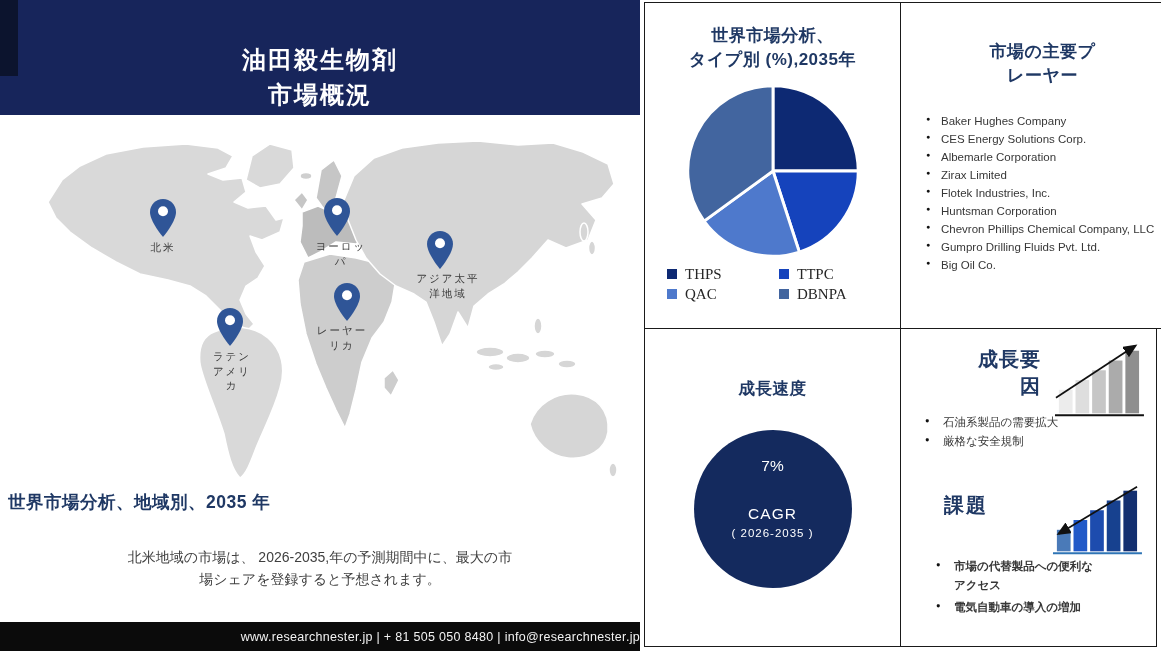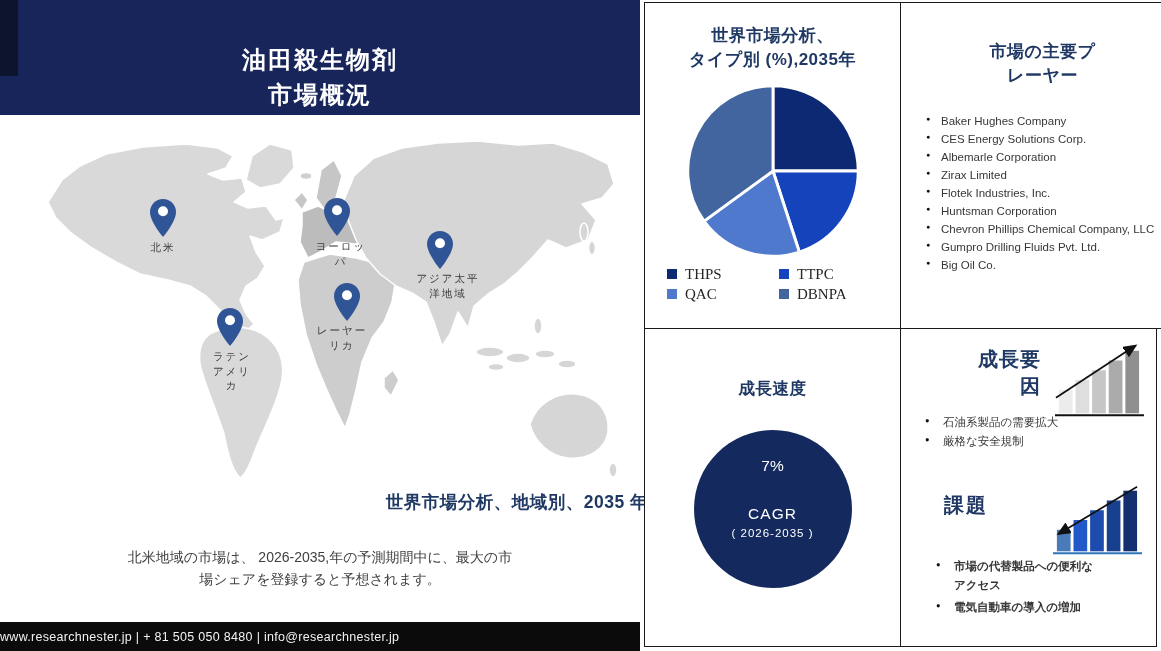--- a/index.html
+++ b/index.html
@@ -25,31 +25,31 @@
 
   .pin{position:absolute;width:26px;height:38px;}
   .pin svg{display:block;width:26px;height:38px;}
   .pin-path{fill:var(--pin-blue);}
   .pin-label{
     position:absolute;transform:translateX(-50%);text-align:center;
     font-size:10.5px;color:#3c3c3c;letter-spacing:2px;line-height:1.4;
   }
 
   .region-heading{
-    position:absolute;left:8px;top:490px;width:640px;text-align:right;
+    position:absolute;left:8px;top:490px;width:640px;text-align:left;
     color:var(--title-navy);font-size:17.5px;font-weight:bold;letter-spacing:0.5px;
   }
   .region-desc{
     position:absolute;left:0;top:547px;width:640px;text-align:center;
     color:#3f3f3f;font-size:14px;line-height:1.55;
   }
   .footer{
     position:absolute;left:0;top:622px;width:640px;height:29px;
     background:var(--footer-bg);color:#f2f2f2;font-size:12.5px;
-    display:flex;align-items:center;justify-content:flex-start;letter-spacing:0.3px;
+    display:flex;align-items:center;justify-content:flex-end;letter-spacing:0.3px;
   }
 
   
   .panel{position:absolute;background:#fff;border:1px solid var(--panel-border);box-sizing:border-box;}
   .panel-pie{left:644px;top:2px;width:257px;height:327px;}
   .panel-players{left:900px;top:2px;width:285px;height:327px;}
   .panel-rate{left:644px;top:328px;width:257px;height:319px;}
   .panel-drivers{left:900px;top:328px;width:257px;height:319px;}
 
   .panel-title{

